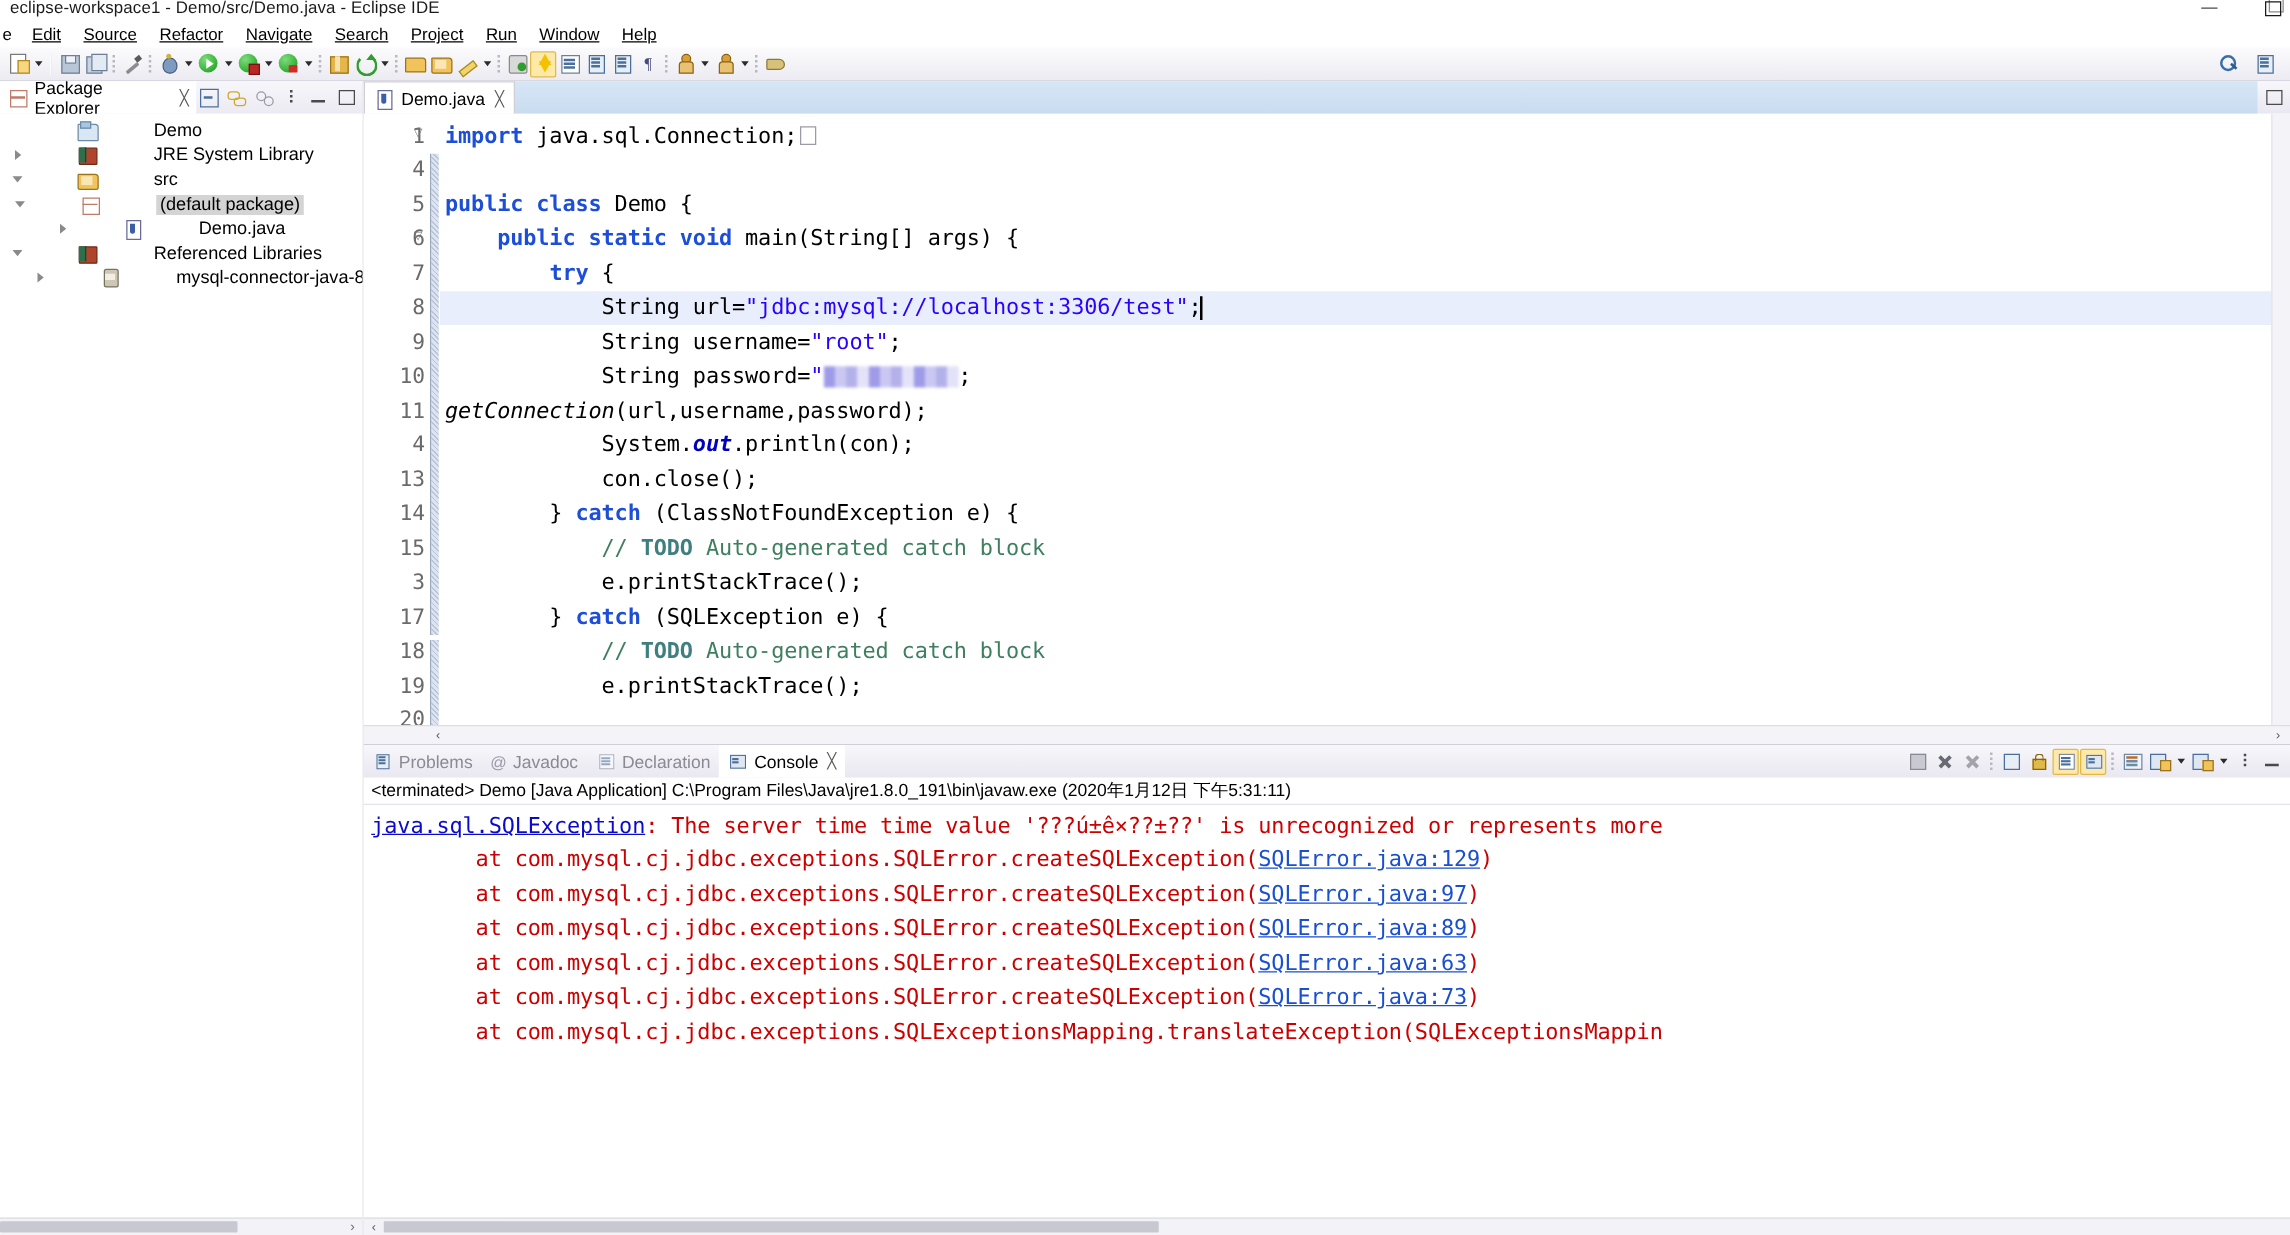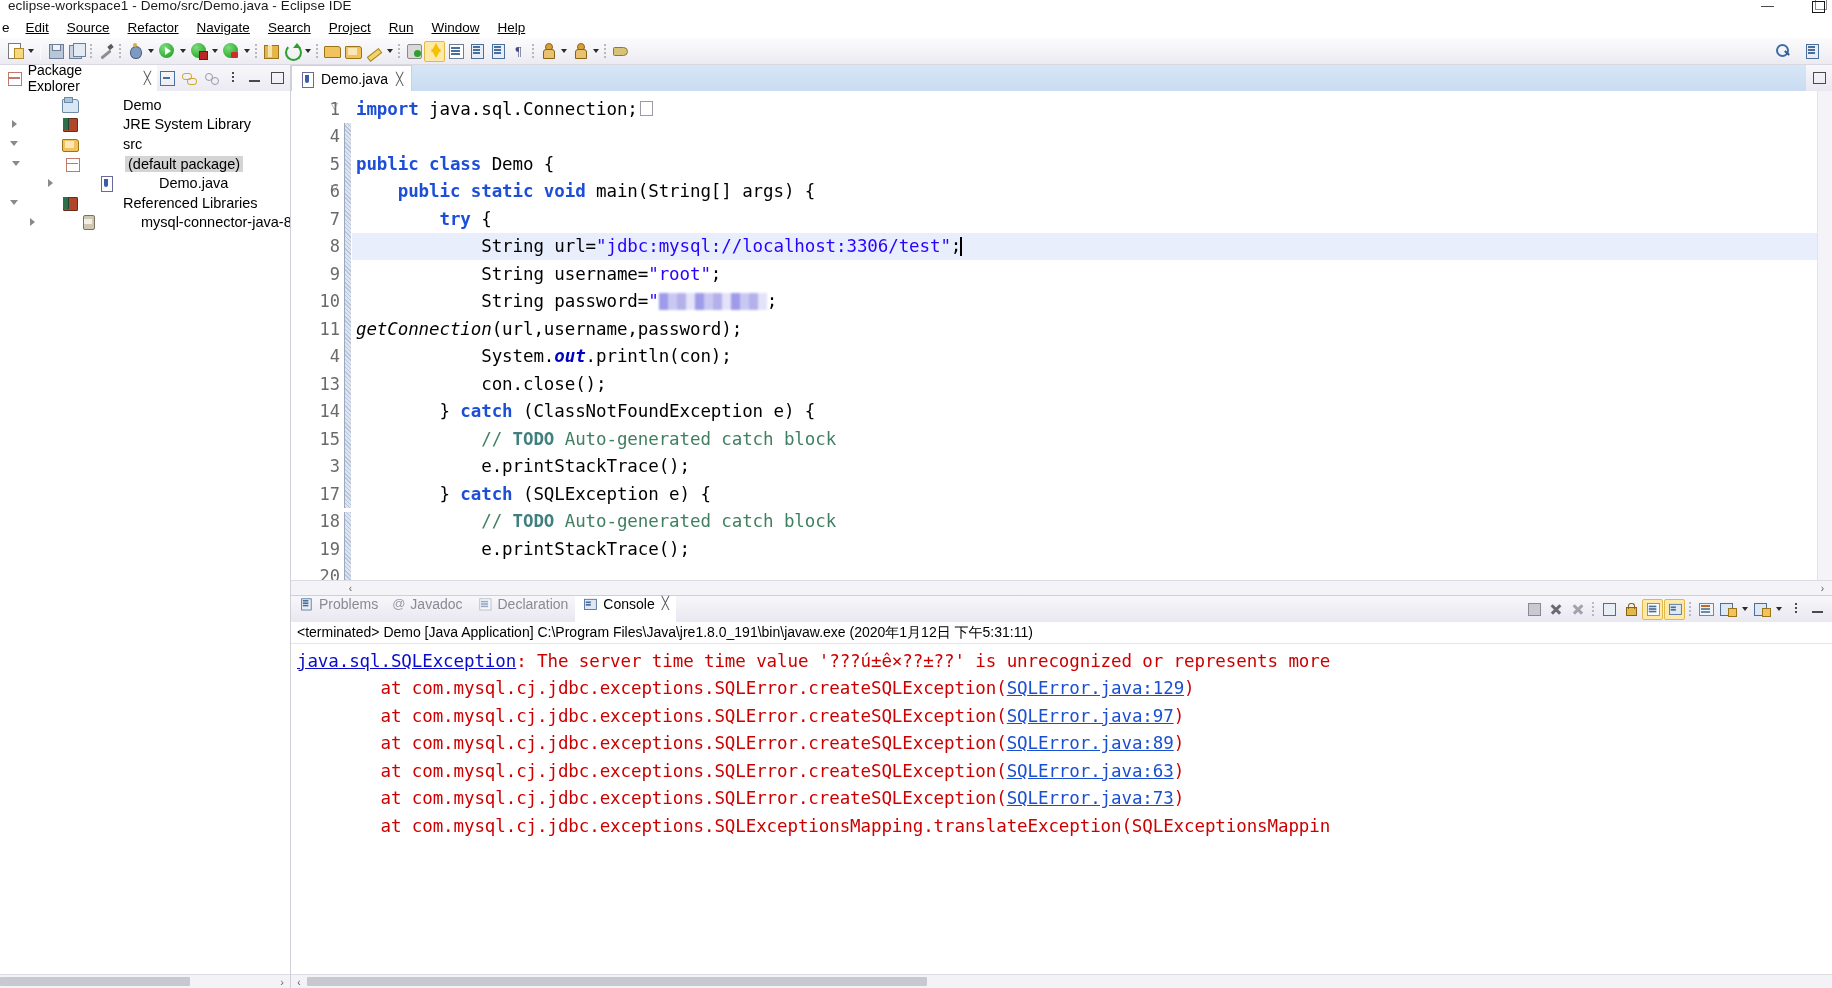--- a/index.html
+++ b/index.html
@@ -487,21 +487,21 @@
     background: #ffffff;
     border-top: 1px solid #cfcfd8;
   }
   .console-tabbar {
     height: 26px; flex: 0 0 26px;
     background: linear-gradient(to bottom, #f7f7fb, #e9e7f0);
     display: flex; align-items: center;
     position: relative;
   }
   .ctab {
-    display: flex; align-items: flex-start; gap: 5px;
+    display: flex; align-items: center; gap: 5px;
     height: 26px; padding: 0 7px;
     font-size: 14px; color: #8a8a94;
     cursor: default;
   }
   .ctab.active {
     background: #ffffff;
     color: #000;
   }
   .console-tools {
     margin-left: auto;

